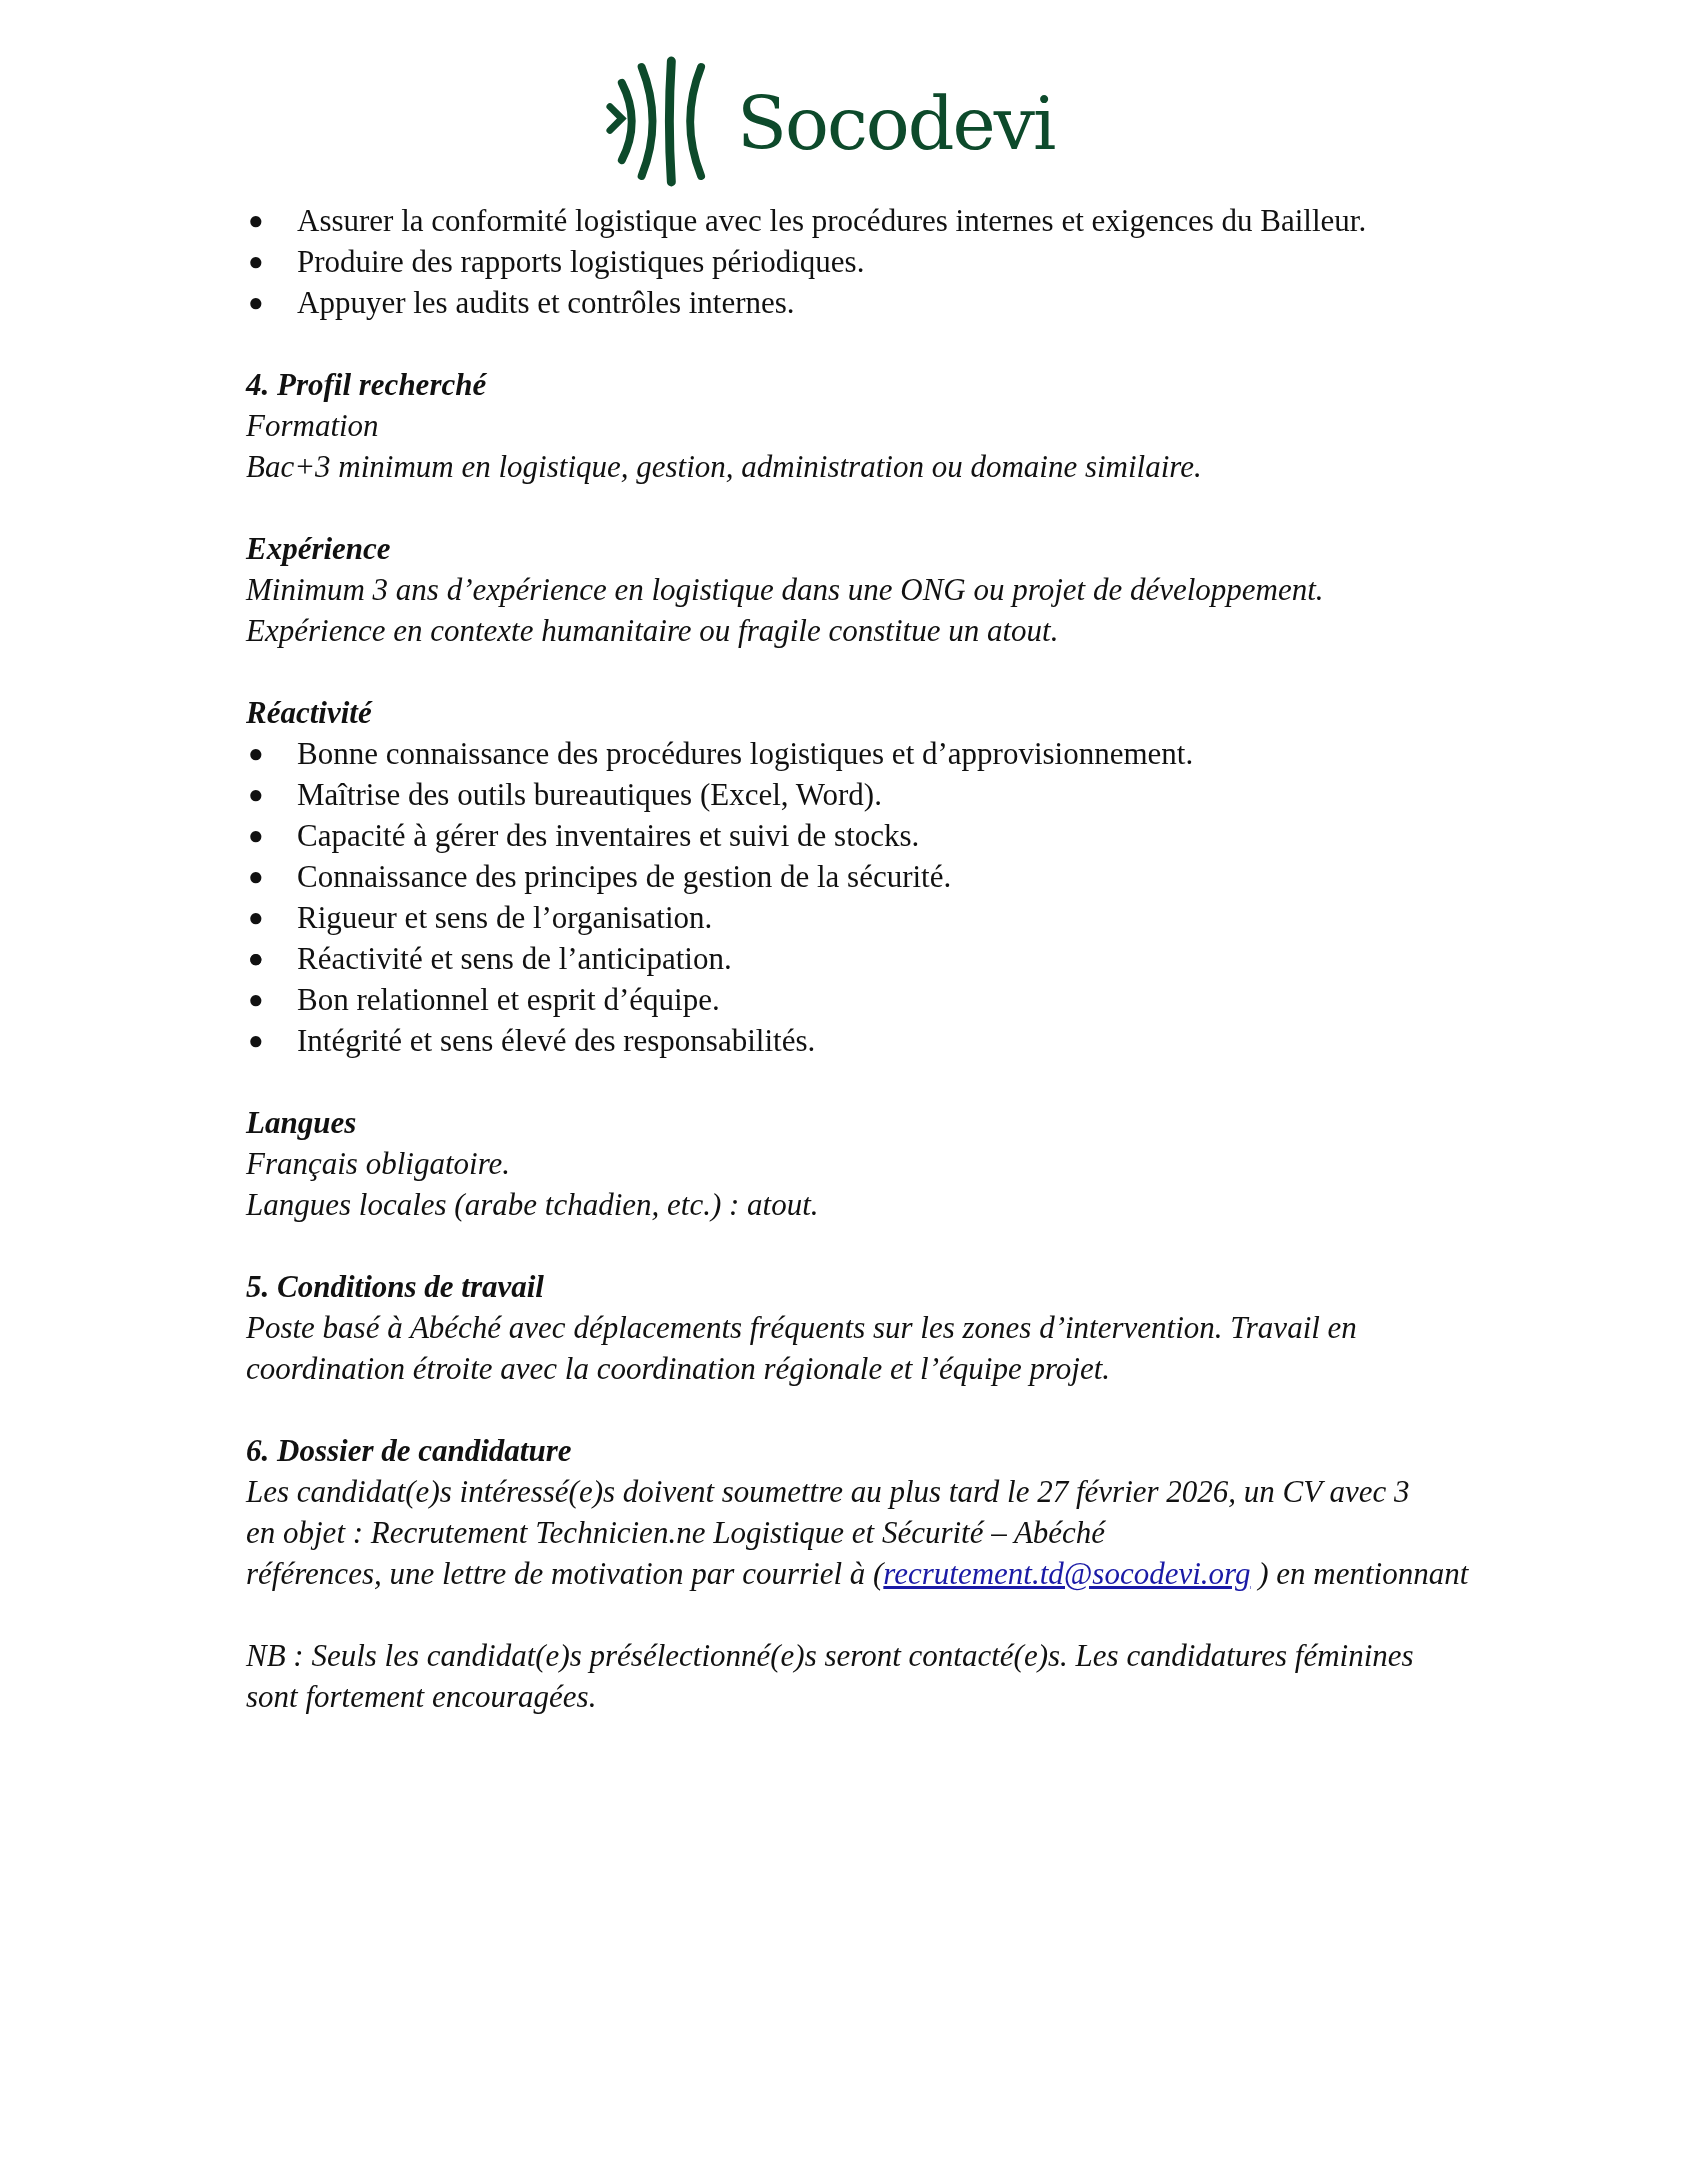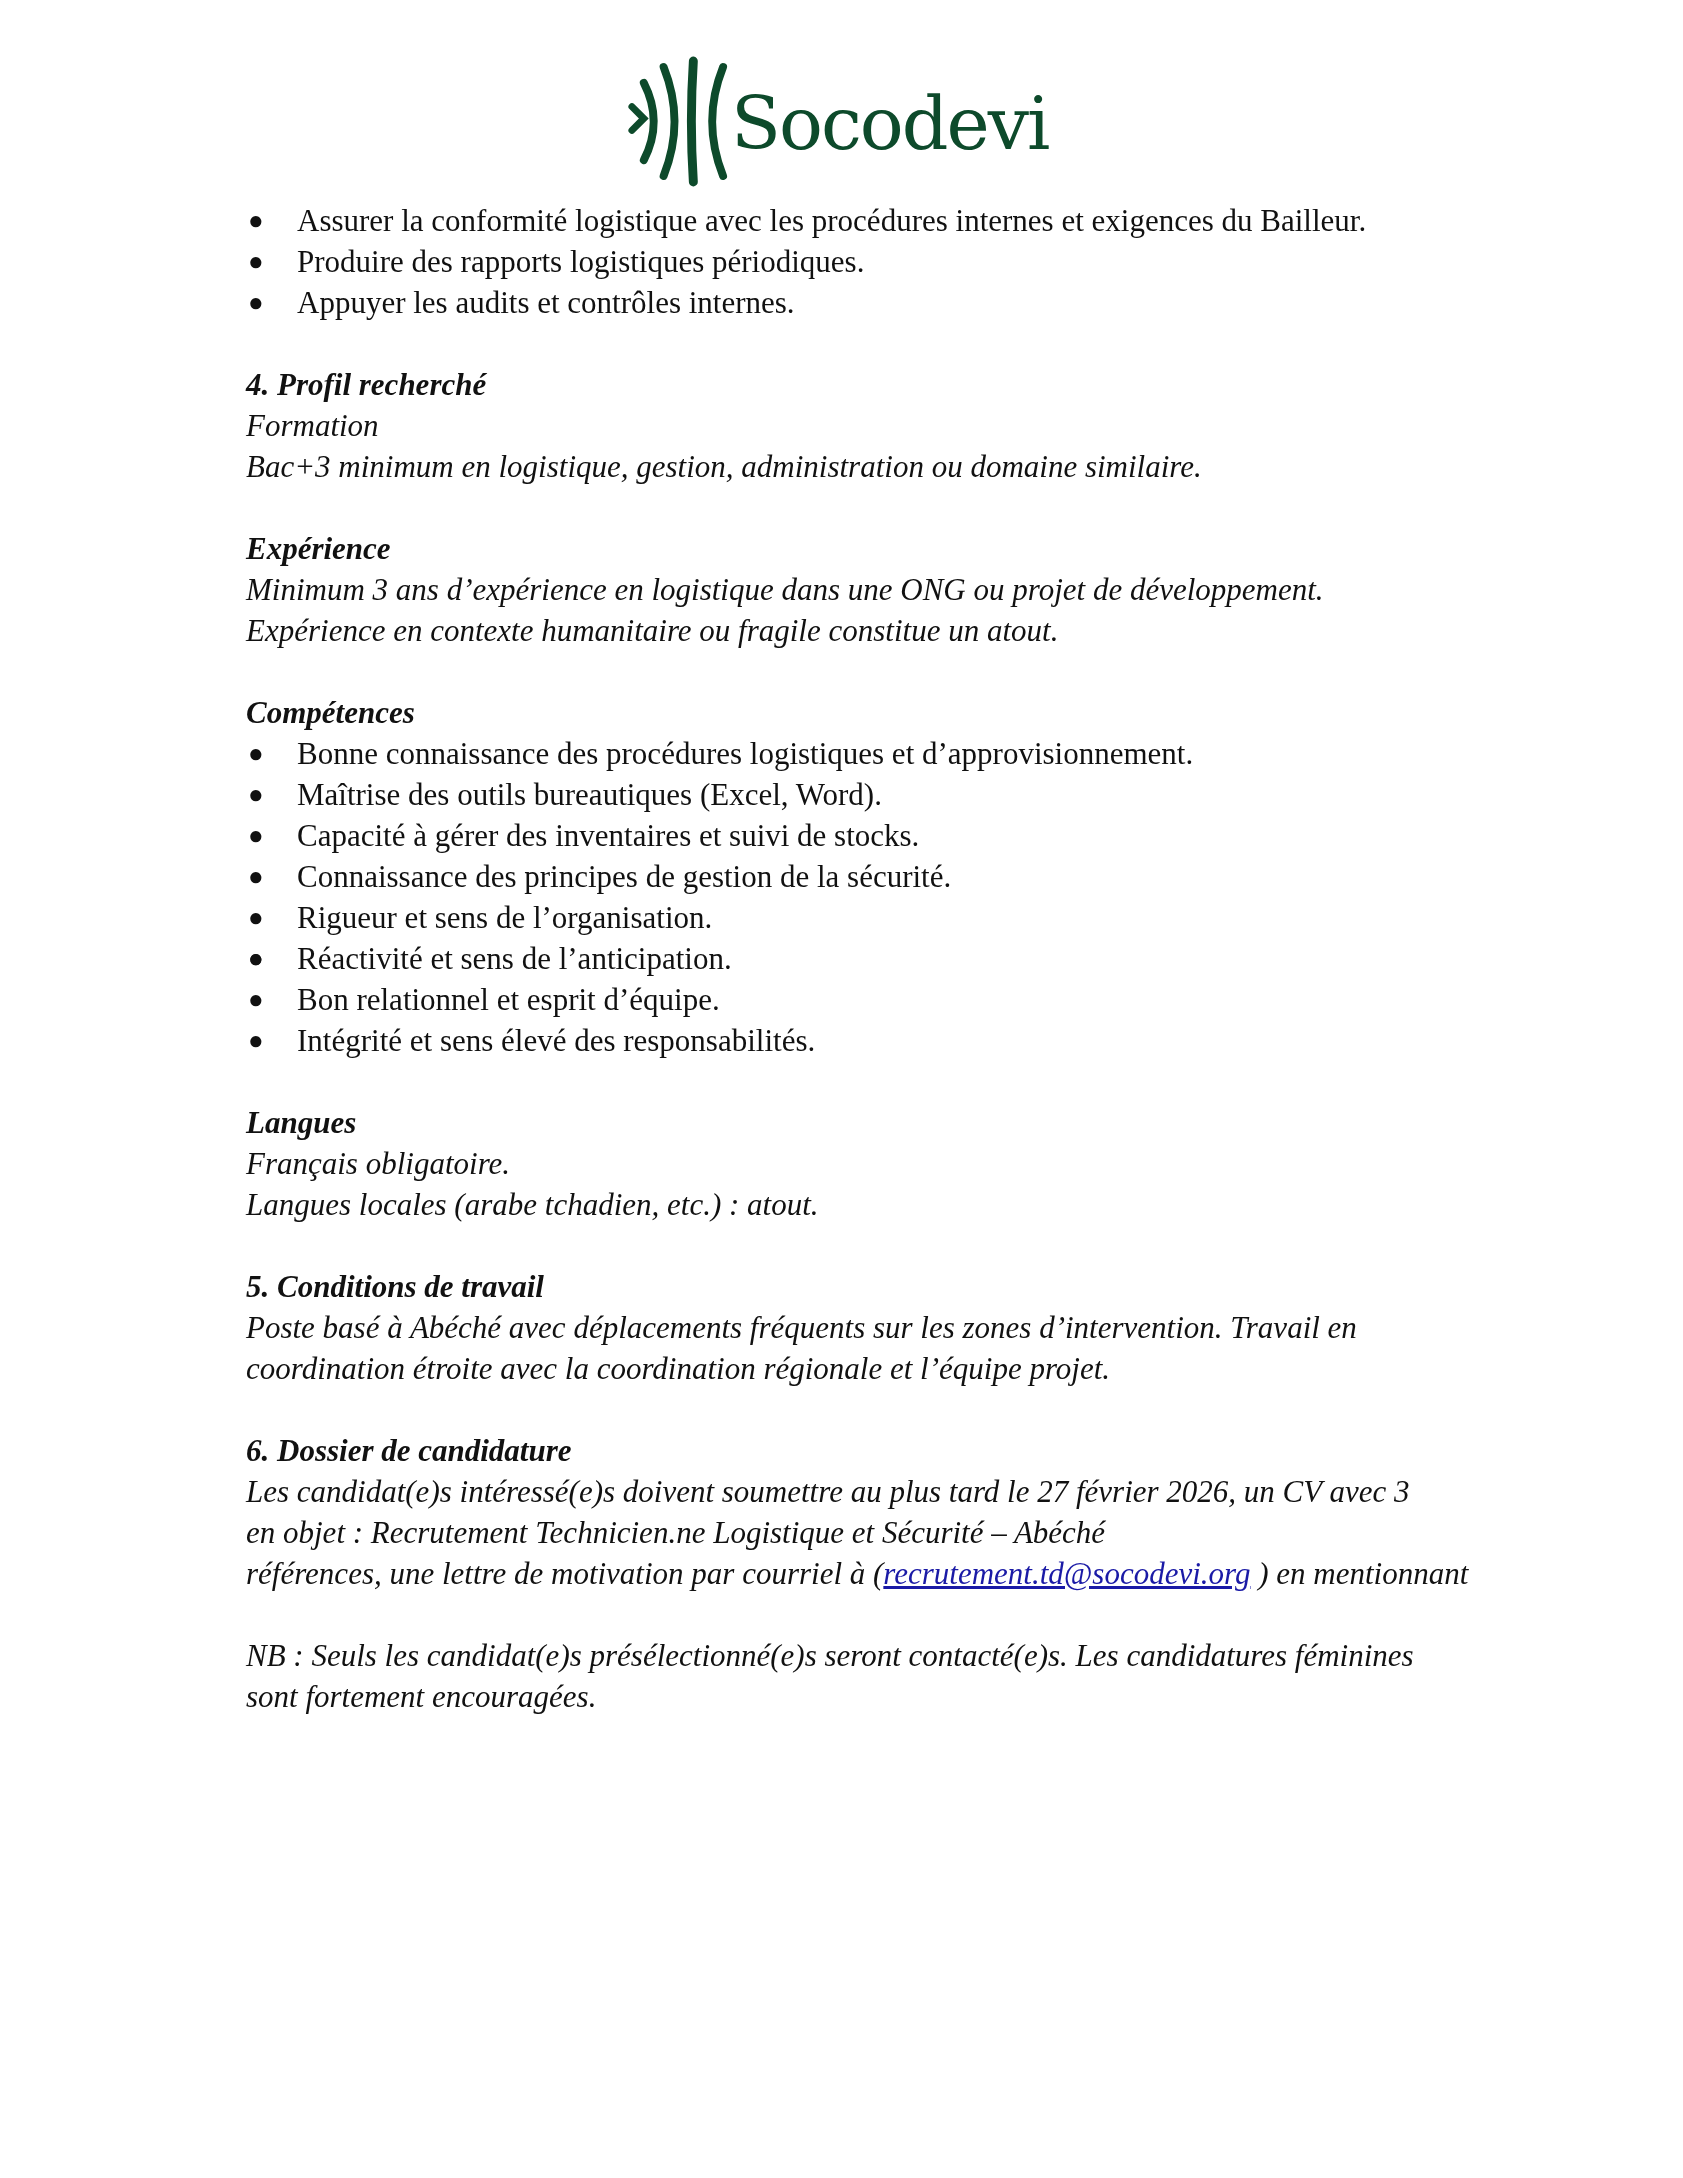--- a/index.html
+++ b/index.html
@@ -10,26 +10,27 @@
   body {
     width: 1683px;
     height: 2178px;
     position: relative;
     overflow: hidden;
     font-family: "Liberation Serif", "DejaVu Serif", serif;
     color: #111111;
   }
   .logo {
     position: absolute;
-    left: 624px;
+    left: 602px;
     top: 55px;
     width: 376px;
     height: 133px;
     display: flex;
     align-items: center;
+    gap: 28px;
   }
   .logo-mark {
     width: 107px;
     height: 133px;
     flex: 0 0 auto;
   }
   .logo-text {
     font-family: "DejaVu Serif", "Liberation Serif", serif;
     font-size: 73px;
     line-height: 1;
@@ -115,21 +116,21 @@
   <div class="line">Bac+3 minimum en logistique, gestion, administration ou domaine similaire.</div>
 
   <div class="blank"></div>
 
   <div class="line heading">Expérience</div>
   <div class="line">Minimum 3 ans d’expérience en logistique dans une ONG ou projet de développement.</div>
   <div class="line">Expérience en contexte humanitaire ou fragile constitue un atout.</div>
 
   <div class="blank"></div>
 
-  <div class="line heading">Compétences</div>
+  <div class="line heading">Réactivité</div>
   <ul class="bullets">
     <li><span class="bullet">●</span><span>Bonne connaissance des procédures logistiques et d’approvisionnement.</span></li>
     <li><span class="bullet">●</span><span>Maîtrise des outils bureautiques (Excel, Word).</span></li>
     <li><span class="bullet">●</span><span>Capacité à gérer des inventaires et suivi de stocks.</span></li>
     <li><span class="bullet">●</span><span>Connaissance des principes de gestion de la sécurité.</span></li>
     <li><span class="bullet">●</span><span>Rigueur et sens de l’organisation.</span></li>
     <li><span class="bullet">●</span></li>
     <li><span class="bullet">●</span><span>Réactivité et sens de l’anticipation.</span></li>
     <li><span class="bullet">●</span><span>Bon relationnel et esprit d’équipe.</span></li>
     <li><span class="bullet">●</span><span>Intégrité et sens élevé des responsabilités.</span></li>

